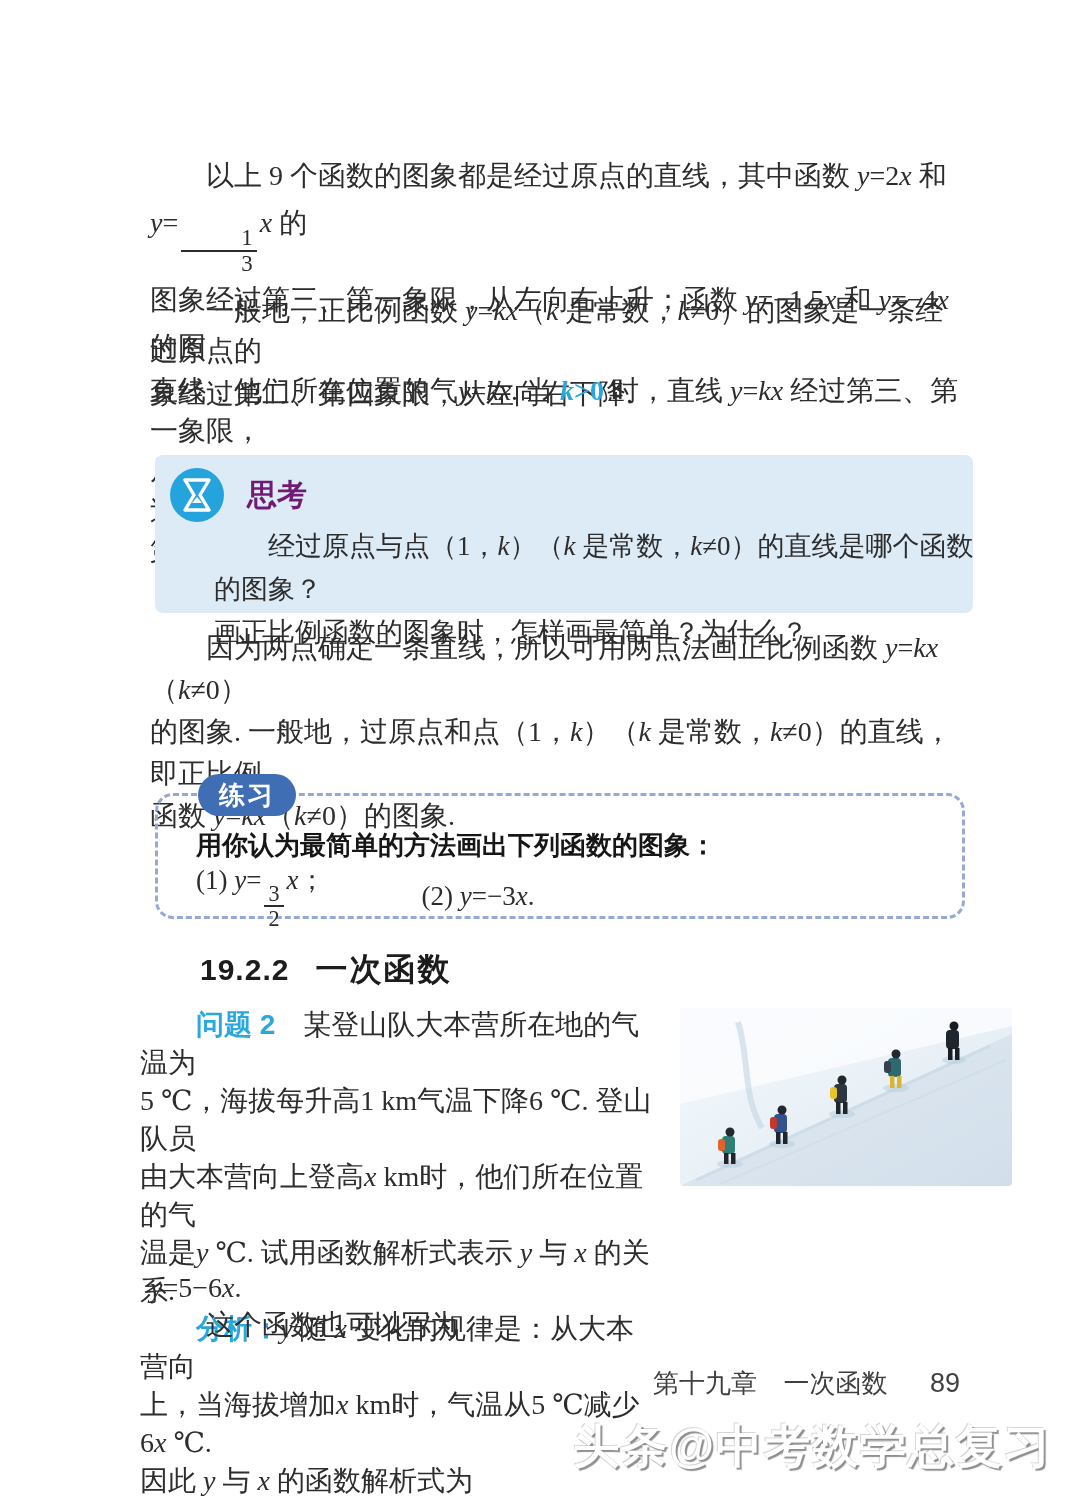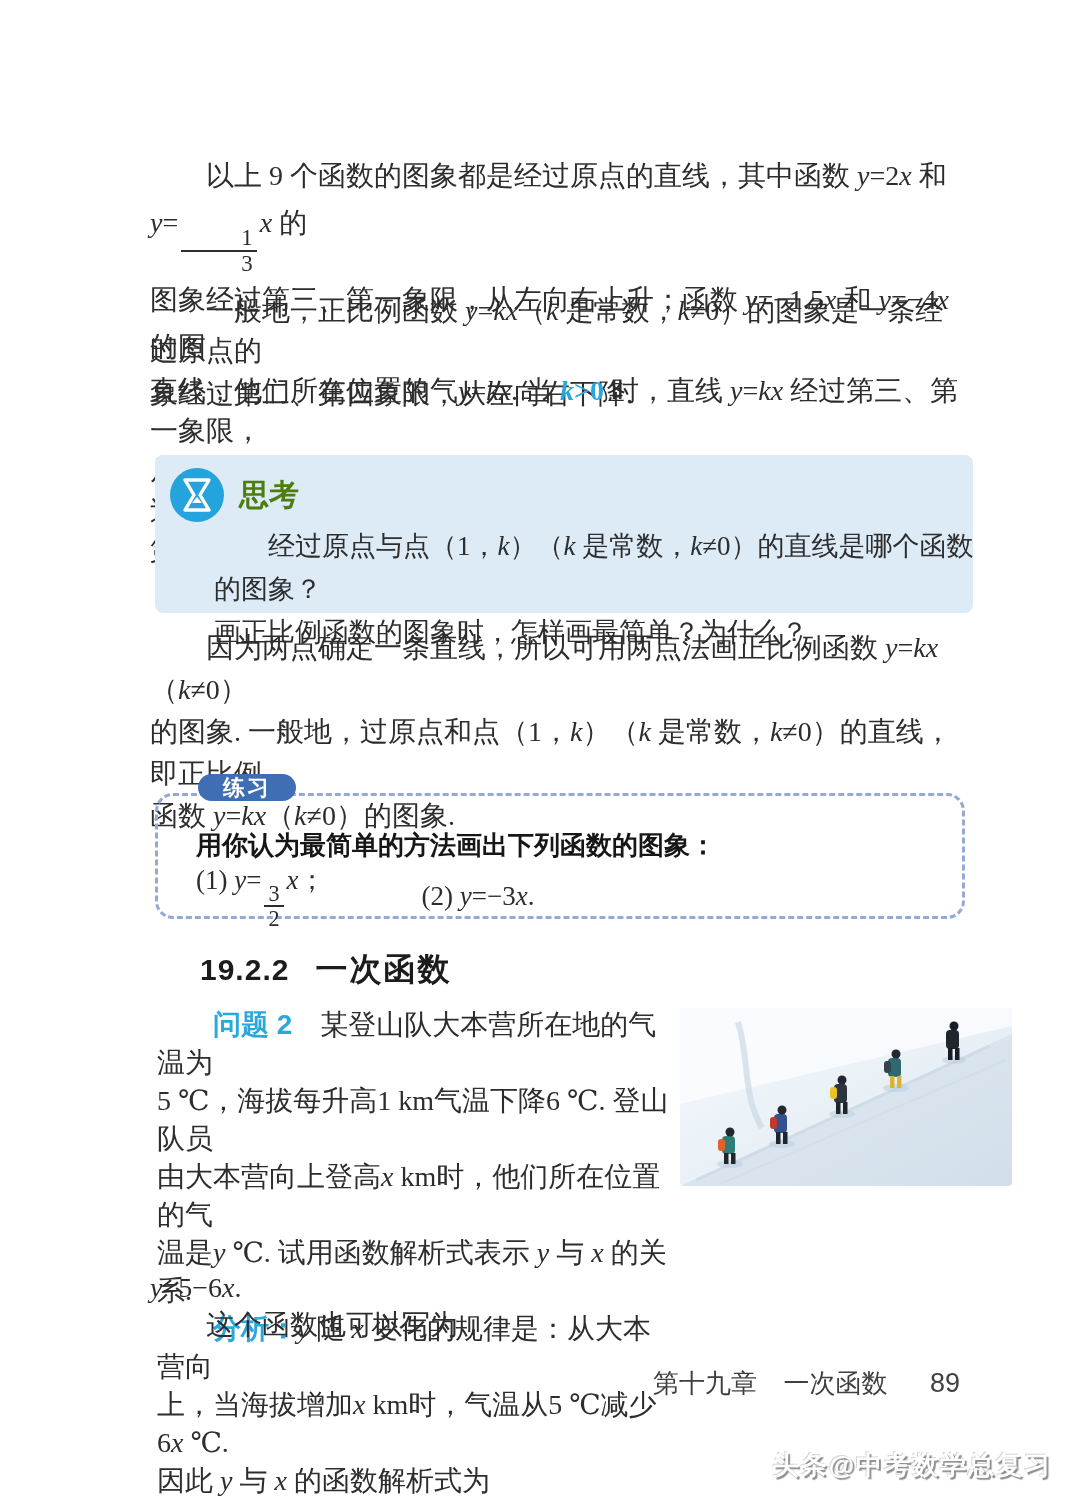--- a/index.html
+++ b/index.html
@@ -26,53 +26,53 @@
   .frac .den{padding:0 4px;}
 
   
   .para1{left:150px;top:152px;width:818px;line-height:47px;}
   .para2{left:150px;top:291px;width:820px;line-height:40px;}
 
   .think-box{position:absolute;left:155px;top:455px;width:818px;height:158px;
              background:#dcebf6;border-radius:8px;}
   .think-head{position:absolute;left:14px;top:12px;display:flex;align-items:center;}
   .think-icon{width:56px;height:56px;}
-  .think-title{margin-left:14px;font-family:"Liberation Sans","DejaVu Sans",sans-serif;
-               font-weight:700;font-size:30px;color:#4d7c0f;}
+  .think-title{margin-left:22px;font-family:"Liberation Sans","DejaVu Sans",sans-serif;
+               font-weight:700;font-size:30px;color:#701a75;}
   .think-text{position:absolute;left:22px;top:70px;width:774px;font-size:27px;line-height:43px;color:#2d2d2d;margin-left:37px;}
 
   .para3{left:150px;top:627px;width:825px;line-height:42px;}
 
   .practice-box{position:absolute;left:155px;top:793px;width:804px;height:120px;
                 border:3px dashed #94a9d8;border-radius:18px;}
-  .practice-badge{position:absolute;left:40px;top:-22px;width:98px;height:27px;border-radius:21px;
+  .practice-badge{position:absolute;left:40px;top:-22px;width:98px;height:42px;border-radius:21px;
                   background:#3f6eb5;color:#fff;display:flex;align-items:center;justify-content:center;
-                  font-family:"Liberation Sans","DejaVu Sans",sans-serif;font-weight:700;font-size:22px;letter-spacing:2px;}
+                  font-family:"Liberation Sans","DejaVu Sans",sans-serif;font-weight:700;font-size:26px;letter-spacing:2px;}
   .practice-prompt{position:absolute;left:38px;top:32px;font-size:26px;font-weight:600;color:#161616;}
   .practice-items{position:absolute;left:38px;top:66px;font-size:27px;display:flex;align-items:center;}
   .practice-items .item2{margin-left:96px;}
 
   .heading{position:absolute;left:200px;top:948px;display:flex;align-items:baseline;
            font-family:"Liberation Sans","DejaVu Sans",sans-serif;color:#1c1c1c;}
   .heading .num{font-size:30px;font-weight:700;letter-spacing:1px;}
   .heading .ttl{font-size:32px;font-weight:700;margin-left:26px;letter-spacing:2px;}
 
-  .problem{left:157px;top:1006px;width:518px;line-height:38px;}
+  .problem{left:140px;top:1006px;width:518px;line-height:38px;}
   .formula{position:absolute;left:150px;top:1272px;width:518px;font-size:28px;}
   .closing{position:absolute;left:150px;top:1306px;width:518px;font-size:28px;}
 
   .photo{position:absolute;left:680px;top:1008px;width:332px;height:178px;border-radius:4px;overflow:hidden;}
 
   .footer{position:absolute;left:100px;top:1366px;width:860px;text-align:right;
           font-size:26px;color:#3f3f3f;}
   .footer .sec{margin-left:20px;}
   .footer .pg{margin-left:36px;font-family:"Liberation Sans","DejaVu Sans",sans-serif;font-size:27px;}
 
-  .watermark{position:absolute;right:28px;top:1448px;
-             font-family:"Liberation Sans","DejaVu Sans",sans-serif;font-weight:700;font-size:26px;
+  .watermark{position:absolute;right:28px;top:1416px;
+             font-family:"Liberation Sans","DejaVu Sans",sans-serif;font-weight:700;font-size:46px;
              letter-spacing:2px;color:#ffffff;
              text-shadow:2px 2px 1px #8f8f8f,-1px -1px 0 #d6d6d6;}
 </style>
 </head>
 <body>
 
 <div class="page">
 
   <div class="tblock para1">
     <div class="line indent"><span class="seg-t">以上 9 个函数的图象都是经过原点的直线，其中函数 </span><span class="seg-i">y</span><span class="seg-r">=2</span><span class="seg-i">x</span><span class="seg-t"> 和 </span><span class="seg-i">y</span><span class="seg-r">=</span><span class="frac">

